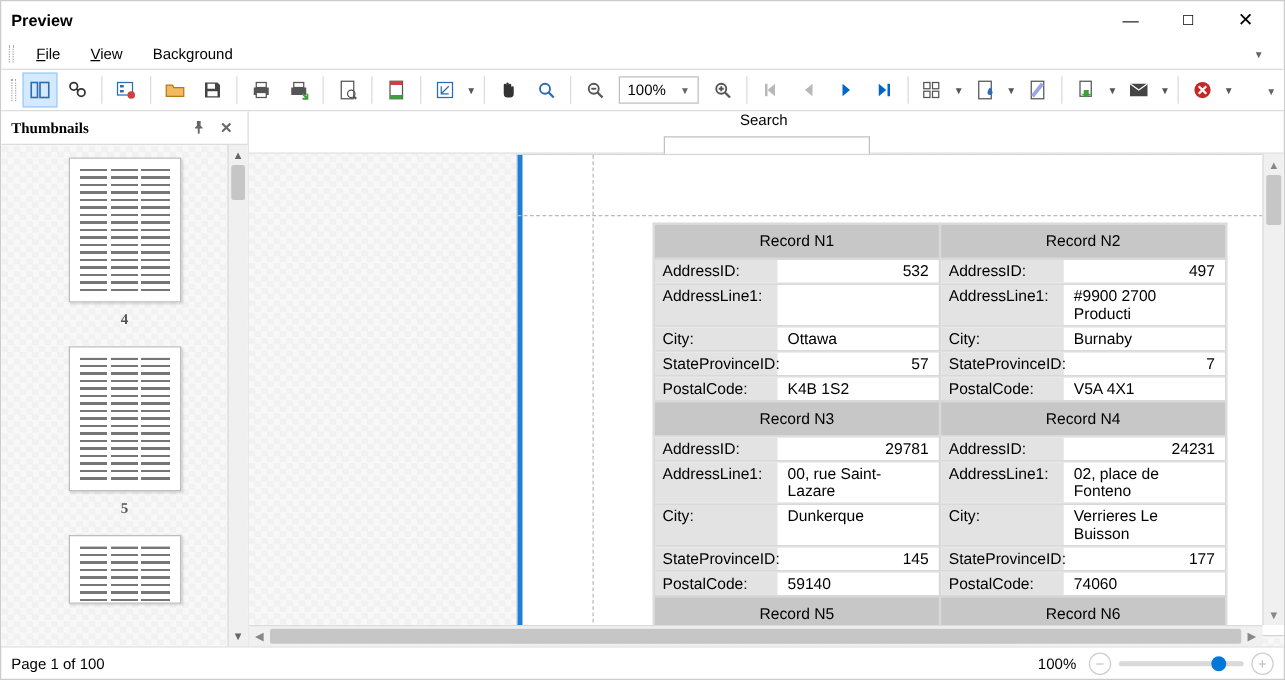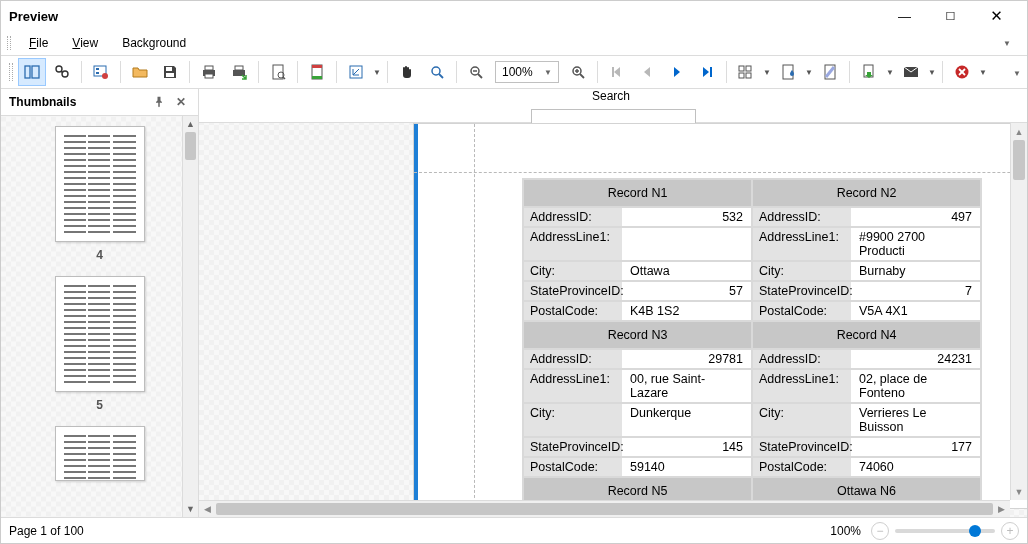--- a/index.html
+++ b/index.html
@@ -16,21 +16,21 @@
 .toolbar { display: flex; align-items: center; height: 34px; border-top: 1px solid #dcdcdc; border-bottom: 1px solid #dcdcdc; background: #fff; padding: 0 4px; position: relative; }
 .toolbar .grip { width: 4px; height: 18px; border-left: 1px dotted #aaa; border-right: 1px dotted #aaa; margin: 0 4px; }
 .tbtn { width: 28px; height: 28px; display: flex; align-items: center; justify-content: center; margin: 0 1px; }
 .tbtn.active { background: #d6eaff; border: 1px solid #99c9ff; }
 .tbtn svg { width: 16px; height: 16px; }
 .tdd { width: 12px; height: 28px; display: flex; align-items: center; justify-content: center; color: #555; font-size: 8px; }
 .tsep { width: 1px; height: 22px; background: #dcdcdc; margin: 0 4px; }
 .zoomsel { border: 1px solid #c0c0c0; height: 22px; display: flex; align-items: center; padding: 0 6px; min-width: 64px; margin: 0 4px; font-size: 12px; background: #fff; }
 .zoomsel .dd { margin-left: auto; font-size: 8px; color: #666; }
 .body { flex: 1; display: flex; min-height: 0; }
-.sidebar { width: 198px; border-right: 1px solid #dcdcdc; display: flex; flex-direction: column; background: #fff; }
+.sidebar { width: 198px; border-right: 1px solid #dcdcdc; display: flex; flex-direction: column; background: #fff; font-family: Liberation Serif, serif; }
 .panelhdr { display: flex; align-items: center; padding: 4px 8px; font-weight: 600; }
 .panelhdr .pbtn { width: 18px; height: 18px; display: flex; align-items: center; justify-content: center; color: #666; margin-left: 4px; }
 .thumbs { flex: 1; background: repeating-conic-gradient(#f1f1f1 0% 25%, #f8f8f8 0% 50%) 0/10px 10px; position: relative; overflow: hidden; border-top: 1px solid #dcdcdc; }
 .thumbs-scroll { position: absolute; right: 0; top: 0; bottom: 0; width: 16px; background: #f0f0f0; border-left: 1px solid #dcdcdc; }
 .thumbs-scroll .arr { height: 16px; display: flex; align-items: center; justify-content: center; color: #666; font-size: 9px; }
 .thumbs-scroll .track { position: absolute; top: 16px; bottom: 16px; left: 0; right: 0; }
 .thumbs-scroll .thumb { position: absolute; top: 0; height: 28px; left: 2px; right: 2px; background: #c6c6c6; border-radius: 2px; }
 .thumb-item { display: flex; flex-direction: column; align-items: center; padding: 10px 0 4px; }
 .thumb-page { width: 90px; height: 116px; background: #fff; border: 1px solid #bdbdbd; box-shadow: 1px 1px 2px rgba(0,0,0,0.15); position: relative; overflow: hidden; }
 .thumb-page::before { content: ""; position: absolute; left: 8px; right: 8px; top: 8px; bottom: 8px; background:
@@ -451,21 +451,21 @@
                   <div class="value">59140</div>
                 </div>
                 <div class="half">
                   <div class="label">PostalCode:</div>
                   <div class="value">74060</div>
                 </div>
               </div>
 
             <div class="row-hdr">
               <div class="cell-h">Record N5</div>
-              <div class="cell-h">Ottawa N6</div>
+              <div class="cell-h">Record N6</div>
             </div>
           </div>
         </div>
 
         <div class="vscroll">
           <div class="arr">▲</div>
           <div class="thumb"></div>
           <div class="arr" style="position:absolute;bottom:0;left:0;right:0">▼</div>
         </div>
         <div class="hscroll" style="position:absolute;left:0;right:17px;bottom:0">

